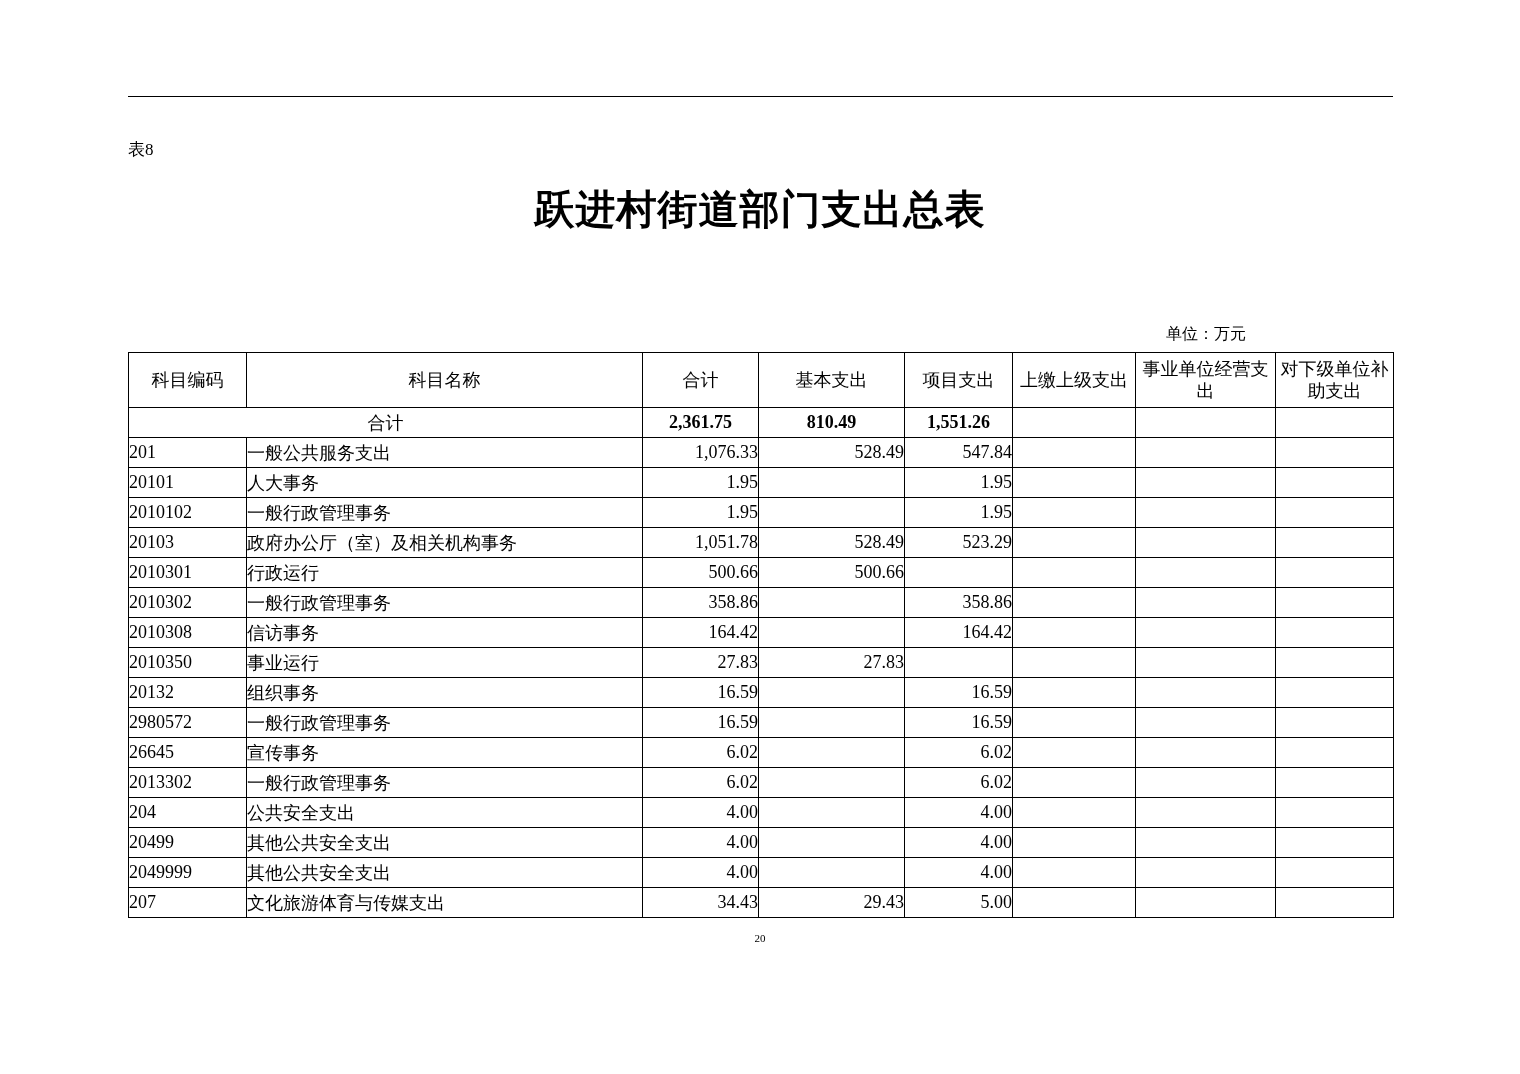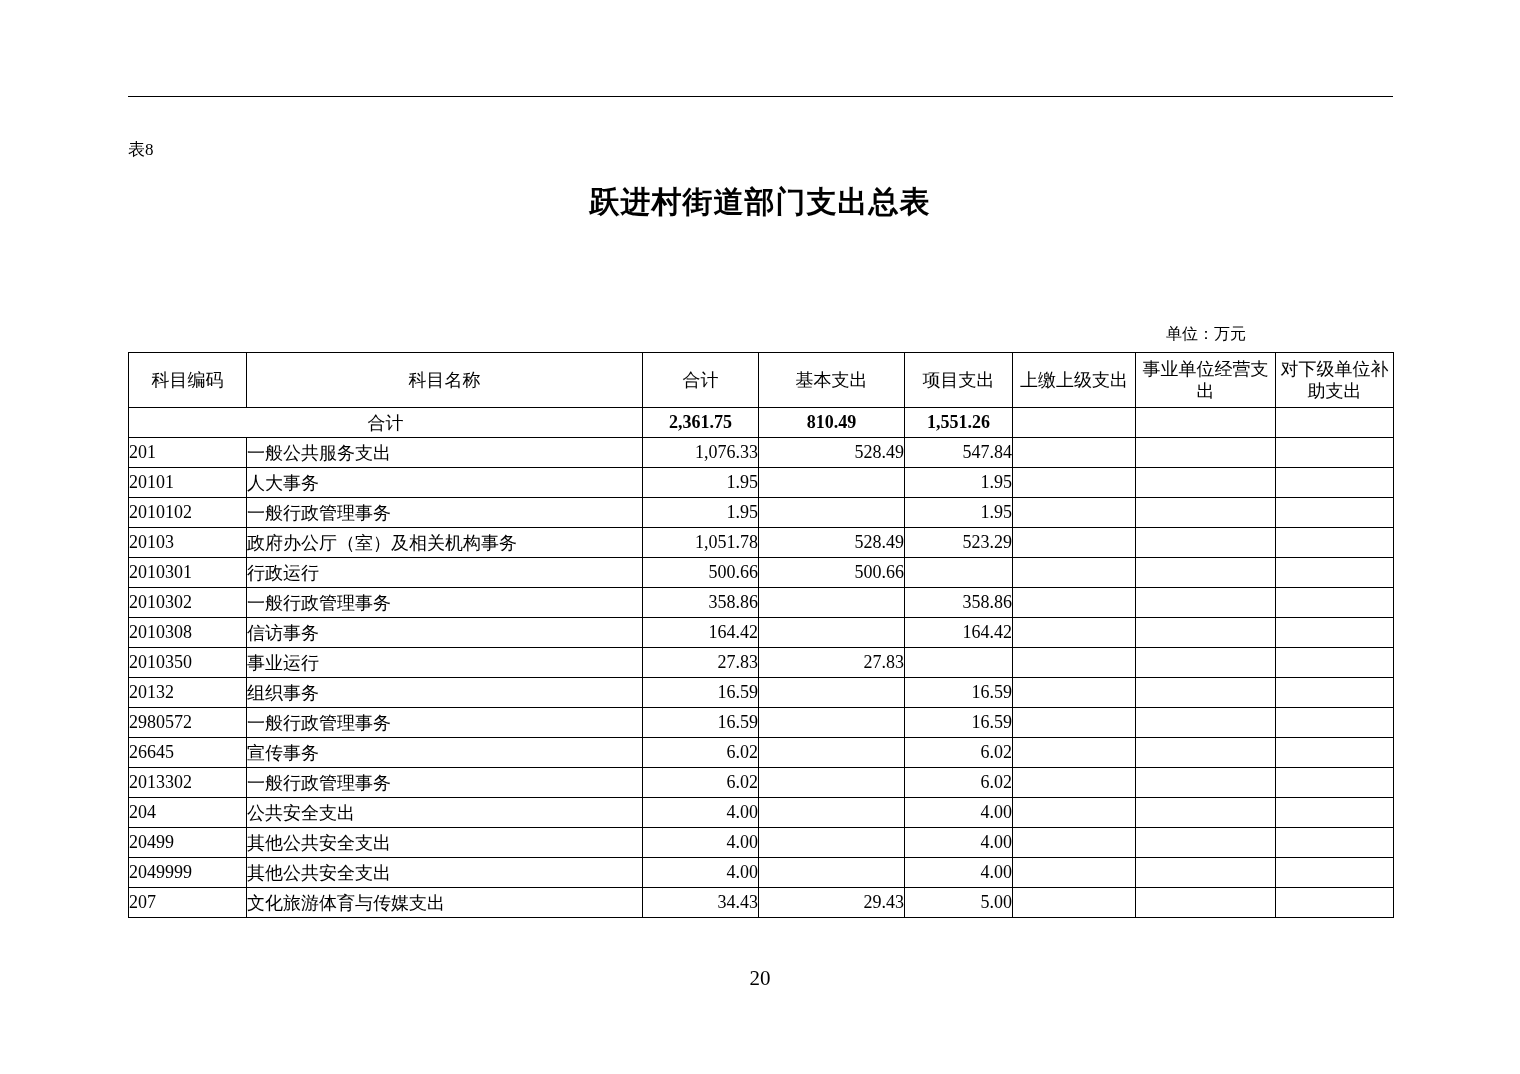--- a/index.html
+++ b/index.html
@@ -34,21 +34,21 @@
     top: 138px;
     font-size: 17px;
     font-family: "Liberation Serif", "DejaVu Serif", serif;
   }
   .doc-title {
     position: absolute;
     left: 0;
     top: 182px;
     width: 1520px;
     text-align: center;
-    font-size: 30px;
+    font-size: 40px;
     font-weight: bold;
     letter-spacing: 1px;
     font-family: "DejaVu Sans", "Liberation Sans", sans-serif;
   }
   .unit-note {
     position: absolute;
     right: 128px;
     top: 324px;
     font-size: 16px;
   }
@@ -105,24 +105,24 @@
   tr.total-row td.name-center {
     text-align: center;
     font-weight: normal;
   }
   .ind0 { padding-left: 10px; }
   .ind1 { padding-left: 36px; }
   .ind2 { padding-left: 50px; }
   .page-number {
     position: absolute;
     left: 0;
-    top: 966px;
+    top: 932px;
     width: 1520px;
     text-align: center;
-    font-size: 21px;
+    font-size: 11px;
   }
 </style>
 </head>
 <body>
 
 <div class="page">
 
   <div class="top-rule"></div>
 
   <div class="table-label">表8</div>

